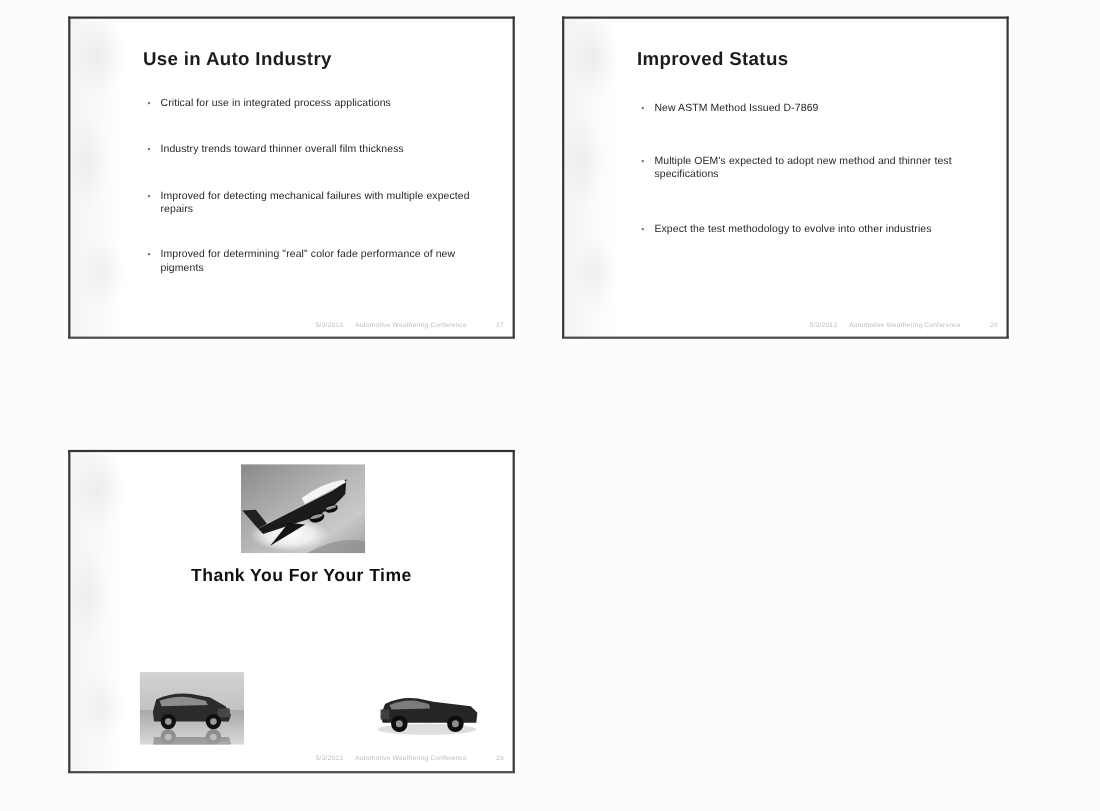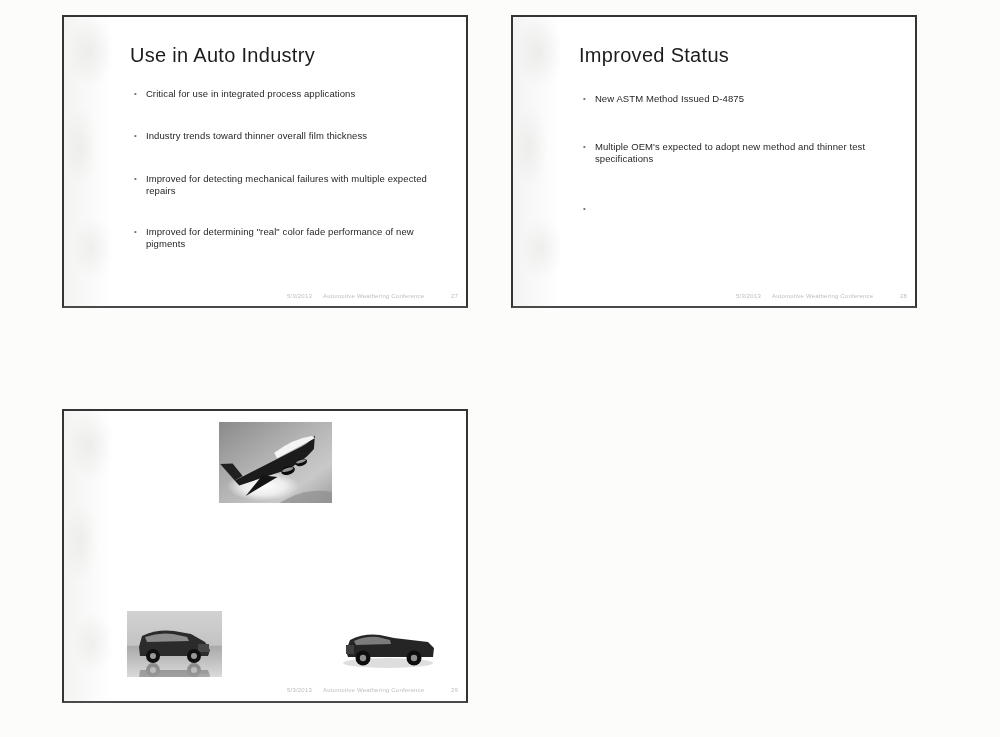--- a/index.html
+++ b/index.html
@@ -24,21 +24,21 @@
       radial-gradient(ellipse 30px 46px at 60% 80%, rgba(120,120,110,0.09), transparent 70%),
       linear-gradient(90deg, rgba(90,90,80,0.07), rgba(90,90,80,0.02) 70%, rgba(90,90,80,0) 100%);
     pointer-events:none;
   }
   #slide-1{left:62px;top:15px;}
   #slide-2{left:511px;top:15px;}
   #slide-3{left:62px;top:409px;height:294px;}
 
   .slide-title{
     position:absolute;left:66px;top:27px;
-    font-size:20px;font-weight:normal;color:#1c1c1c;letter-spacing:0.3px;
+    font-size:17px;font-weight:bold;color:#1c1c1c;letter-spacing:0.3px;
   }
   .bullet-row{
     position:absolute;left:70px;width:312px;
     display:flex;align-items:flex-start;gap:9px;
     font-size:9.5px;line-height:1.26;color:#262626;letter-spacing:0.1px;
   }
   .bullet-glyph{
     flex:0 0 auto;font-size:8px;line-height:12px;color:#707070;
   }
   .slide-footer{
@@ -90,28 +90,29 @@
     <span class="f-event">Automotive Weathering Conference</span>
     <span class="f-page">27</span>
   </div>
 </div>
 
 <div class="slide" id="slide-2">
   <div class="slide-title">Improved Status</div>
 
   <div class="bullet-row" style="top:76px">
     <span class="bullet-glyph">•</span>
-    <span>New ASTM Method Issued D-4875</span>
+    <span>New ASTM Method Issued D-7869</span>
   </div>
   <div class="bullet-row" style="top:124px">
     <span class="bullet-glyph">•</span>
     <span>Multiple OEM's expected to adopt new method and thinner test specifications</span>
   </div>
   <div class="bullet-row" style="top:186px">
     <span class="bullet-glyph">•</span>
+    <span>Expect the test methodology to evolve into other industries</span>
   </div>
 
   <div class="slide-footer">
     <span class="f-date">5/3/2013</span>
     <span class="f-event">Automotive Weathering Conference</span>
     <span class="f-page">28</span>
   </div>
 </div>
 
 <div class="slide" id="slide-3">
@@ -140,20 +141,21 @@
         <path d="M12 46 L3 26 L15 29 L21 44 Z" fill="#202020"></path>
         <path d="M40 49 L18 64 L54 55 Z" fill="#141414"></path>
         <ellipse cx="66" cy="52" rx="7" ry="4.2" fill="#0c0c0c"></ellipse>
         <ellipse cx="81" cy="48" rx="6" ry="3.6" fill="#0c0c0c"></ellipse>
         <ellipse cx="66" cy="51" rx="6" ry="1.6" fill="#cfcfcf" opacity="0.7"></ellipse>
         <ellipse cx="81" cy="47" rx="5" ry="1.4" fill="#cfcfcf" opacity="0.7"></ellipse>
       </g>
     </svg>
   </div>
 
+  <div class="thanks-line" id="thank-you">Thank You For Your Time</div>
 
   <div class="photo" id="suv-photo">
     <svg viewBox="0 0 95 66" preserveAspectRatio="none">
       <defs>
         <linearGradient id="sbg" x1="0" y1="0" x2="0" y2="1">
           <stop offset="0" stop-color="#d2d2d2"></stop>
           <stop offset="0.52" stop-color="#c3c3c3"></stop>
           <stop offset="0.53" stop-color="#a9a9a9"></stop>
           <stop offset="1" stop-color="#dadada"></stop>
         </linearGradient>

